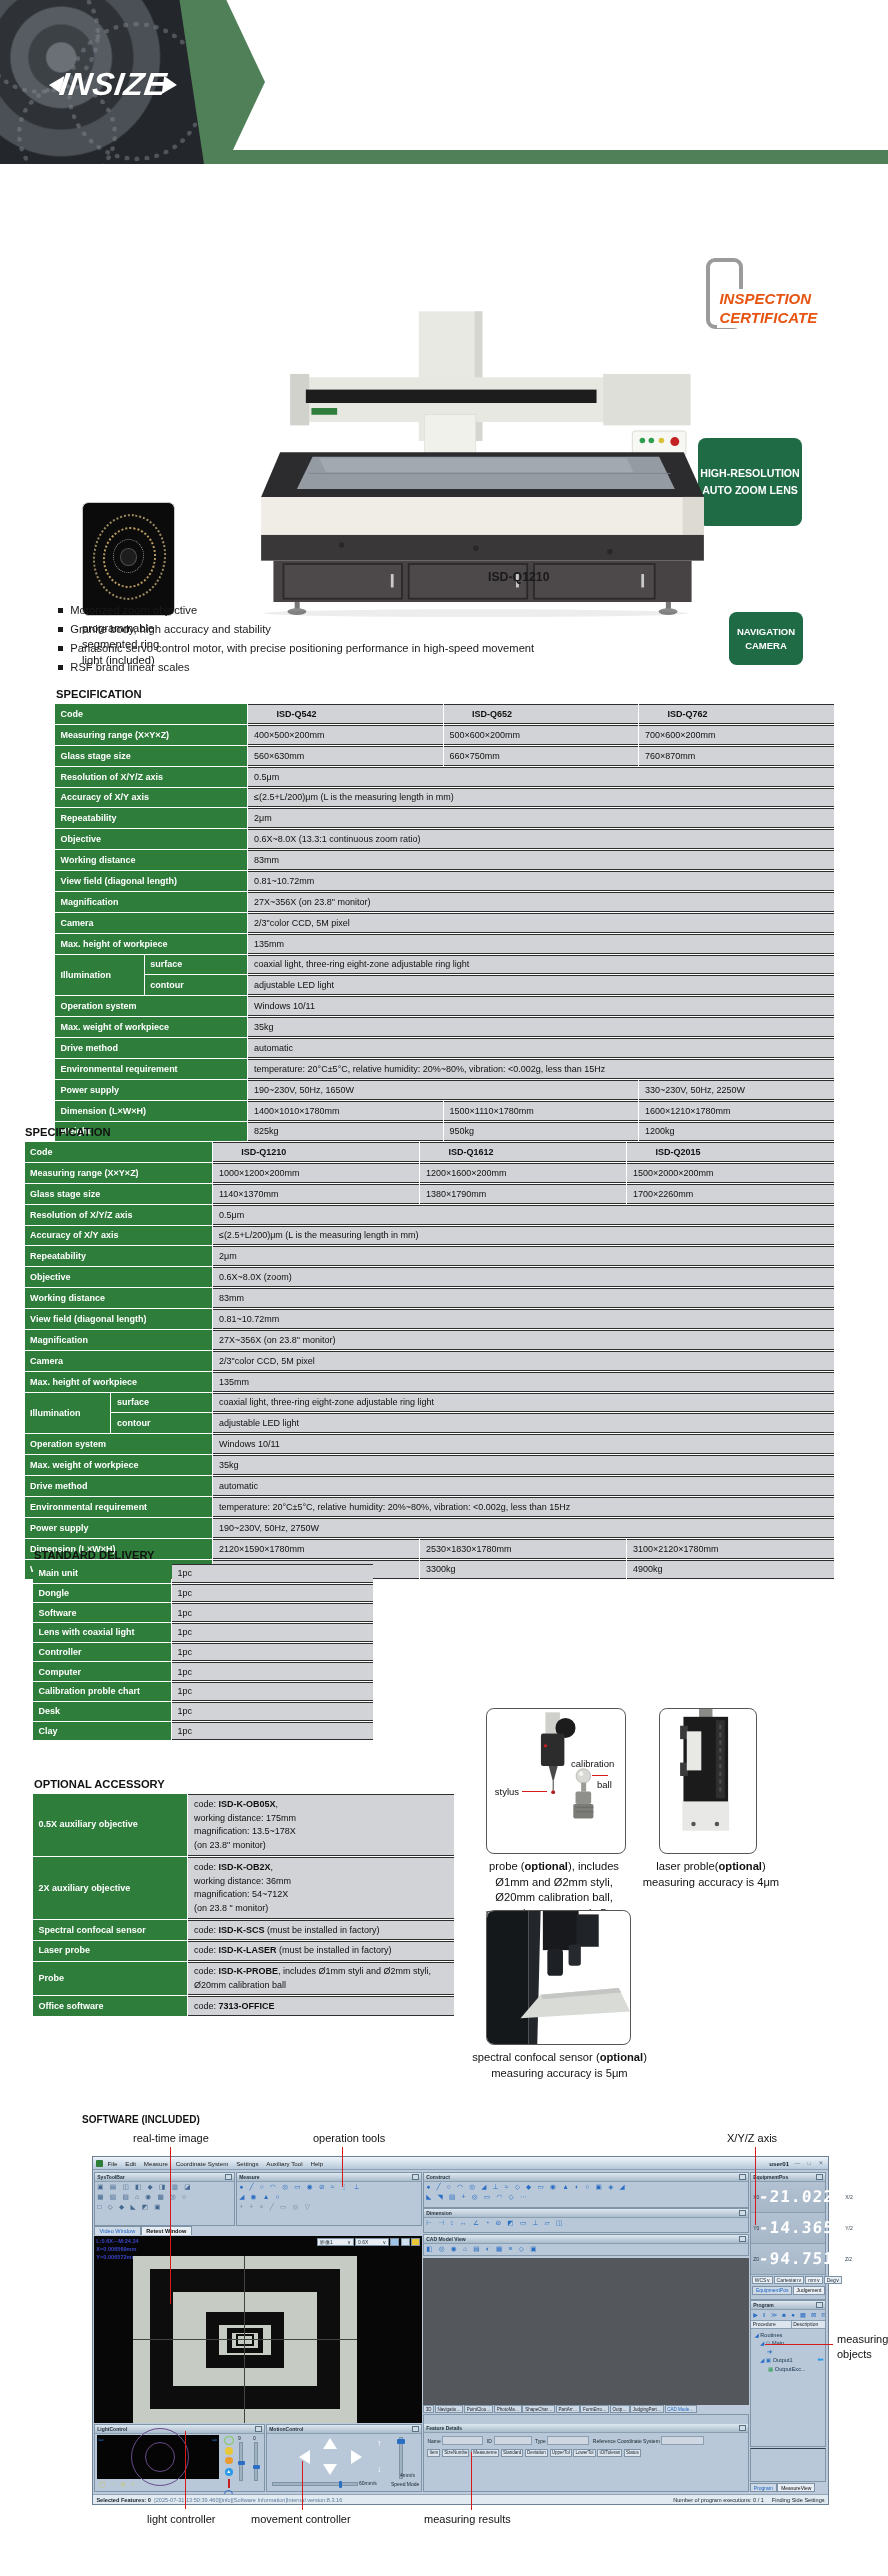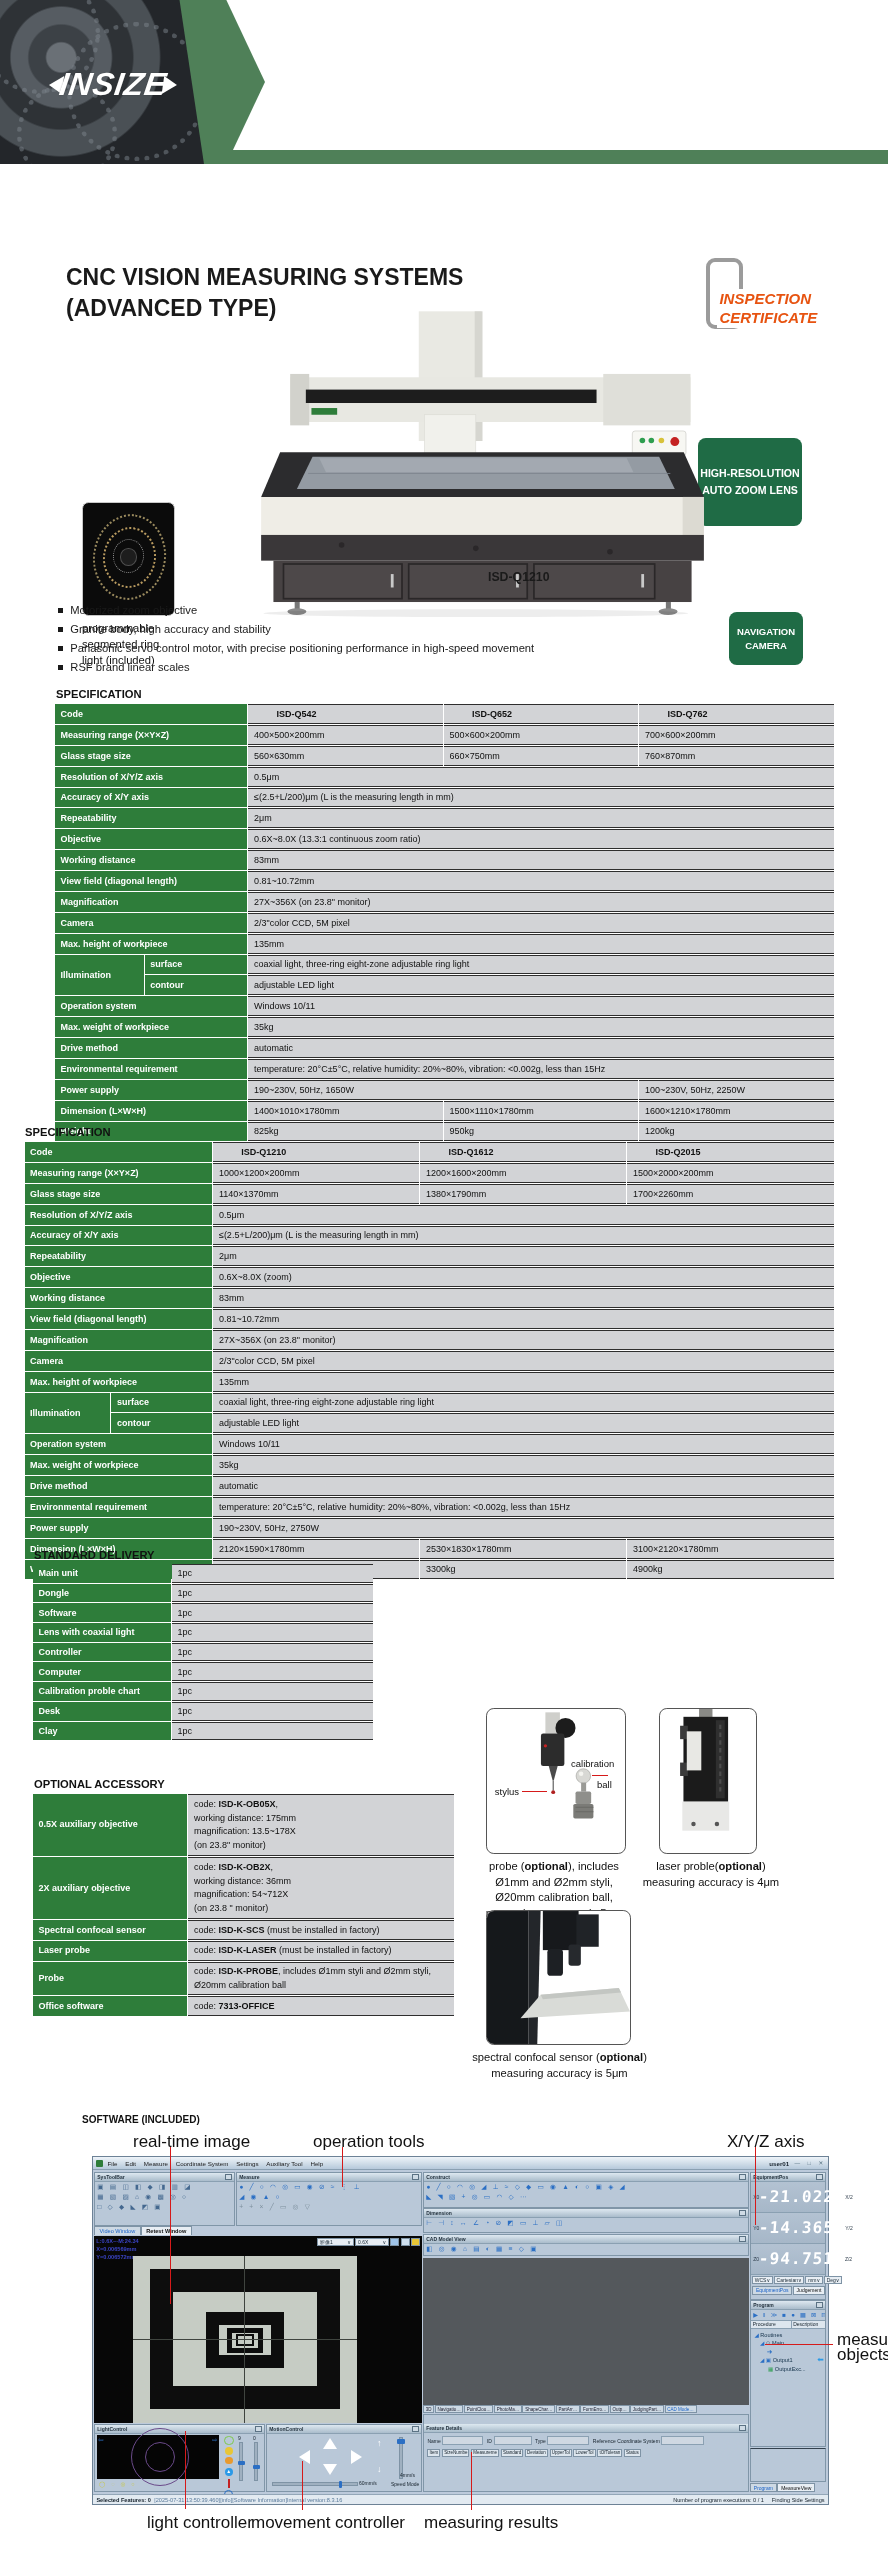--- a/index.html
+++ b/index.html
@@ -54,21 +54,21 @@
   table.opt td{white-space:normal;vertical-align:middle;font-size:9px;line-height:13.4px;}
 
   
   .figcard{position:absolute;background:#fff;border:1.1px solid #555;border-radius:7.8px;overflow:hidden;}
   .figcap{position:absolute;text-align:center;font-size:11.2px;line-height:15.7px;color:#111;}
   .ann{position:absolute;font-size:9.5px;color:#111;}
   .redline{position:absolute;background:#d61a1a;}
 
   
   .sw-head{position:absolute;left:82px;top:2114px;font-size:10px;font-weight:bold;}
-  .callout{position:absolute;font-size:17px;color:#111;}
+  .callout{position:absolute;font-size:11px;color:#111;}
   .sw{position:absolute;left:92px;top:2156px;width:735px;height:347px;background:#bccadb;border:0.6px solid #6d8296;font-size:5.6px;color:#16222c;}
   .titlebar{position:absolute;left:0;top:0;width:100%;height:13.4px;background:linear-gradient(#eef4f9,#b6c9da);display:flex;align-items:center;padding:0 3.4px;box-sizing:border-box;border-bottom:0.6px solid #8aa0b2;}
   .titlebar .appicon{width:6.7px;height:6.7px;background:#2e7d3a;border-radius:1.1px;margin-right:4.5px;}
   .menuitem{font-size:6.2px;margin-right:7.8px;color:#1a1a1a;}
   .tb-right{margin-left:auto;display:flex;align-items:center;gap:4.5px;font-size:6.2px;}
   .winbtn{width:7.3px;height:6.2px;color:#55707f;font-size:5.6px;line-height:6.2px;text-align:center;}
   .panel{position:absolute;background:#b9c8d8;border:0.6px solid #8096a8;box-sizing:border-box;}
   .ptitle{height:8.4px;background:linear-gradient(#dde8f0,#a9bccb);display:flex;justify-content:space-between;align-items:center;padding:0 2.2px;font-size:5px;font-weight:bold;color:#22313d;border-bottom:0.6px solid #8aa0b2;}
   .pin{width:4.5px;height:3.9px;border:0.6px solid #5b7284;background:#cfdbe5;}
   .icons{font-size:6.7px;letter-spacing:2.2px;color:#2b6fc4;padding:1.1px 2.2px;white-space:nowrap;overflow:hidden;}
@@ -121,24 +121,20 @@
       <div class="gear" style="left:17px;top:84px;width:90px;height:90px;"></div>
     </div>
     <div class="hdr-logo">
       <span class="tri tri-l"></span>
       <span class="word">INSIZE</span>
       <span class="tri tri-r"></span>
     </div>
     <div class="hdr-bar"></div>
   </div>
 
-  <div class="title">
-    <div>CNC VISION MEASURING SYSTEMS</div>
-    <div>(ADVANCED TYPE)</div>
-  </div>
 
   <div class="insp">
     <div class="insp-bracket"></div>
     <div class="insp-text">
       <div>INSPECTION</div>
       <div>CERTIFICATE</div>
     </div>
   </div>
 
   <div class="gbadge b1">
@@ -297,21 +293,21 @@
           <td class="gl" colspan="2">Drive method</td>
           <td class="gv" colspan="3">automatic</td>
         </tr>
     <tr>
           <td class="gl" colspan="2">Environmental requirement</td>
           <td class="gv" colspan="3">temperature: 20°C±5°C, relative humidity: 20%~80%, vibration: &lt;0.002g, less than 15Hz</td>
         </tr>
     <tr>
           <td class="gl" colspan="2">Power supply</td>
         <td class="gv" colspan="2">190~230V, 50Hz, 1650W</td>
-        <td class="gv">100~230V, 50Hz, 2250W</td>
+        <td class="gv">330~230V, 50Hz, 2250W</td>
         </tr>
     <tr>
           <td class="gl" colspan="2">Dimension (L×W×H)</td>
         <td class="gv">1400×1010×1780mm</td>
         <td class="gv">1500×1110×1780mm</td>
         <td class="gv">1600×1210×1780mm</td>
         </tr>
     <tr>
           <td class="gl" colspan="2">Weight</td>
         <td class="gv">825kg</td>

